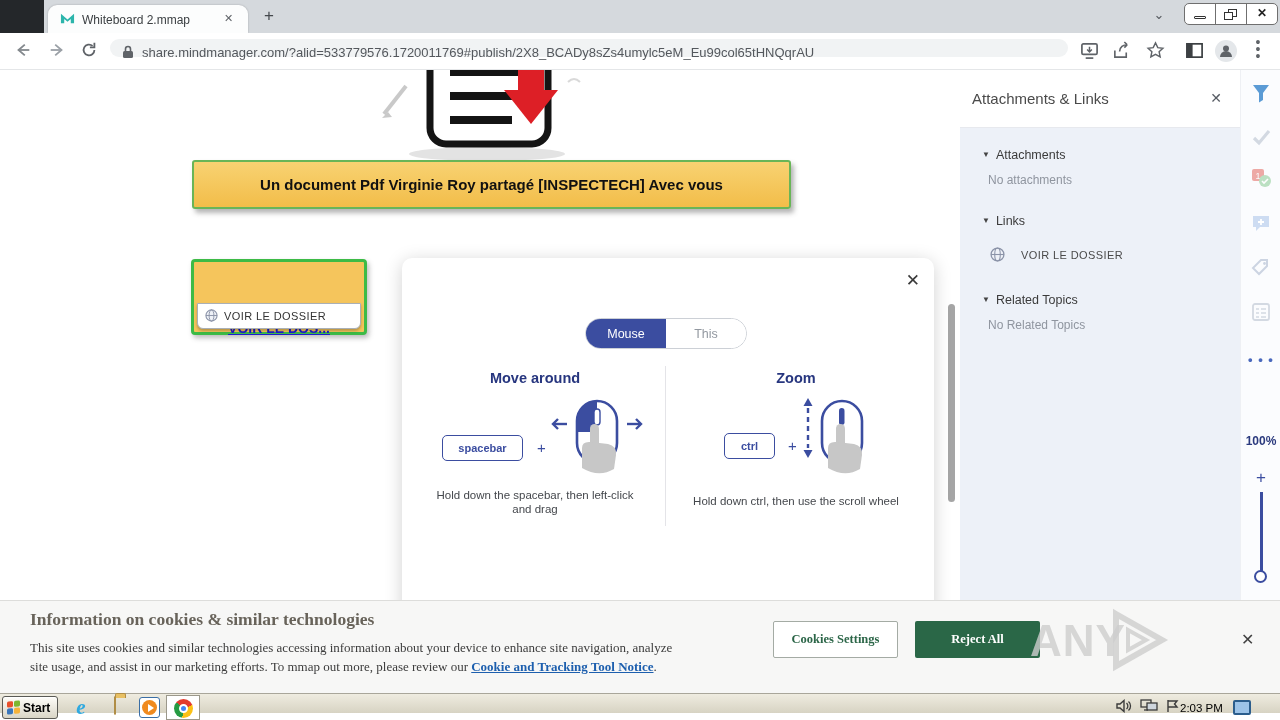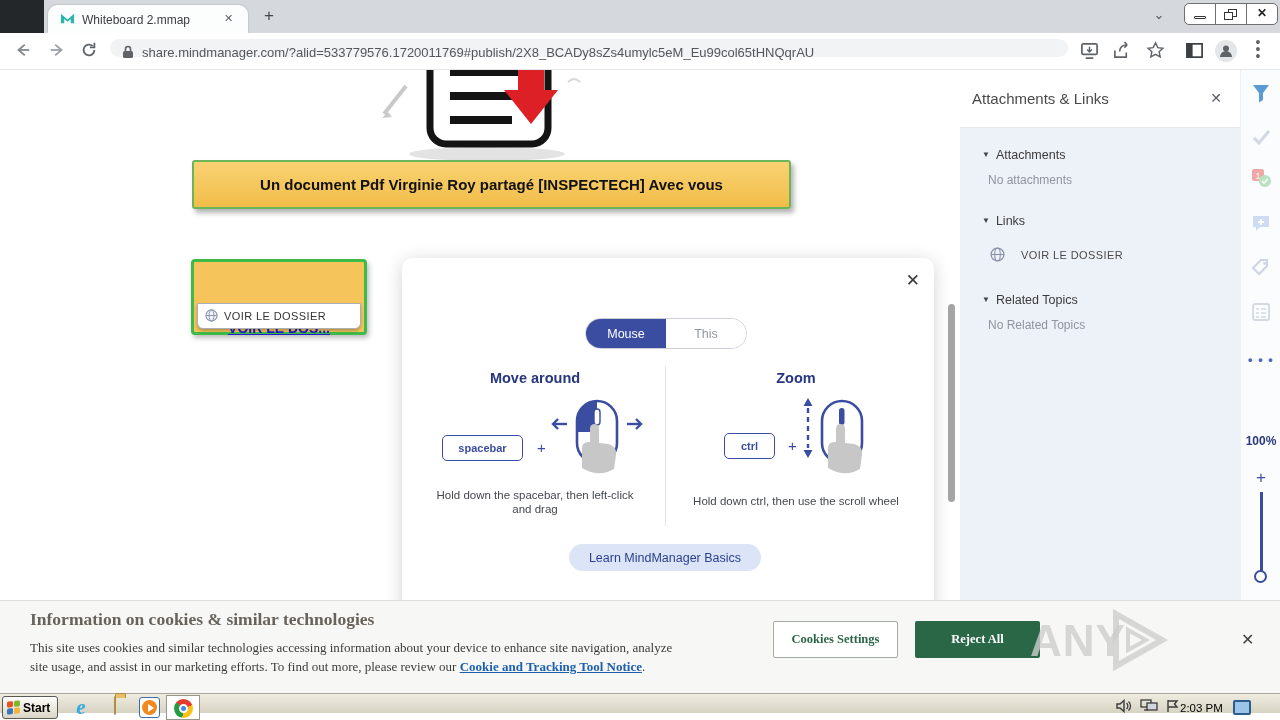--- a/index.html
+++ b/index.html
@@ -318,21 +318,20 @@
           <rect x="24" y="5" width="40" height="62" rx="20" fill="#fff" stroke="#3b4da0" stroke-width="2.6"></rect>
           <rect x="41" y="12" width="5.5" height="17" rx="2.7" fill="#3b4da0"></rect>
           <g fill="#c7c7c7">
             <rect x="38" y="28" width="9" height="28" rx="4.5"></rect>
             <path d="M30,52 q0,-7 9,-6 l17,2 q9,2 8,11 l-2,14 q-15,9 -32,-1 z"></path>
           </g>
         </svg>
       </span>
       <div id="zoom-caption" class="caption">Hold down ctrl, then use the scroll wheel</div>
 
-      <button id="learn-btn">Learn MindManager Basics</button>
     </div>
 
     <div id="panel" class="abs">
       <div id="panel-header">
         <span id="panel-title">Attachments &amp; Links</span>
         <span id="panel-close">✕</span>
       </div>
       <div class="sec-head" style="top:78px">
         <span class="tri">▼</span><span>Attachments</span>
       </div>
@@ -396,21 +395,21 @@
       <div id="zoom-plus">+</div>
       <div id="zoom-track"></div>
       <div id="zoom-handle"></div>
     </div>
   </div>
 
   <div id="cookiebar" class="abs">
     <div id="cookie-title">Information on cookies &amp; similar technologies</div>
     <div id="cookie-line1" class="cookie-line">This site uses cookies and similar technologies accessing information about your device to enhance site navigation, analyze</div>
     <div id="cookie-line2" class="cookie-line">
-      <span>site usage, and assist in our marketing efforts. To find out more, please review our </span><span id="cookie-link">Cookie and Tracking Tool Notice</span><span>.</span>
+      <span>site usage, and assist in our marketing efforts. To mmap out more, please review our </span><span id="cookie-link">Cookie and Tracking Tool Notice</span><span>.</span>
     </div>
     <button id="btn-settings" class="cookie-btn">Cookies Settings</button>
     <button id="btn-reject" class="cookie-btn">Reject All</button>
     <span id="cookie-close">✕</span>
 
     <div id="watermark">
       <span id="wm-left">ANY</span>
       <span id="wm-logo">
         <svg width="62" height="64" viewBox="0 0 62 64">
             <polygon points="8,6 54,32 8,58" fill="none" stroke="rgba(205,205,205,.8)" stroke-width="6"></polygon>

